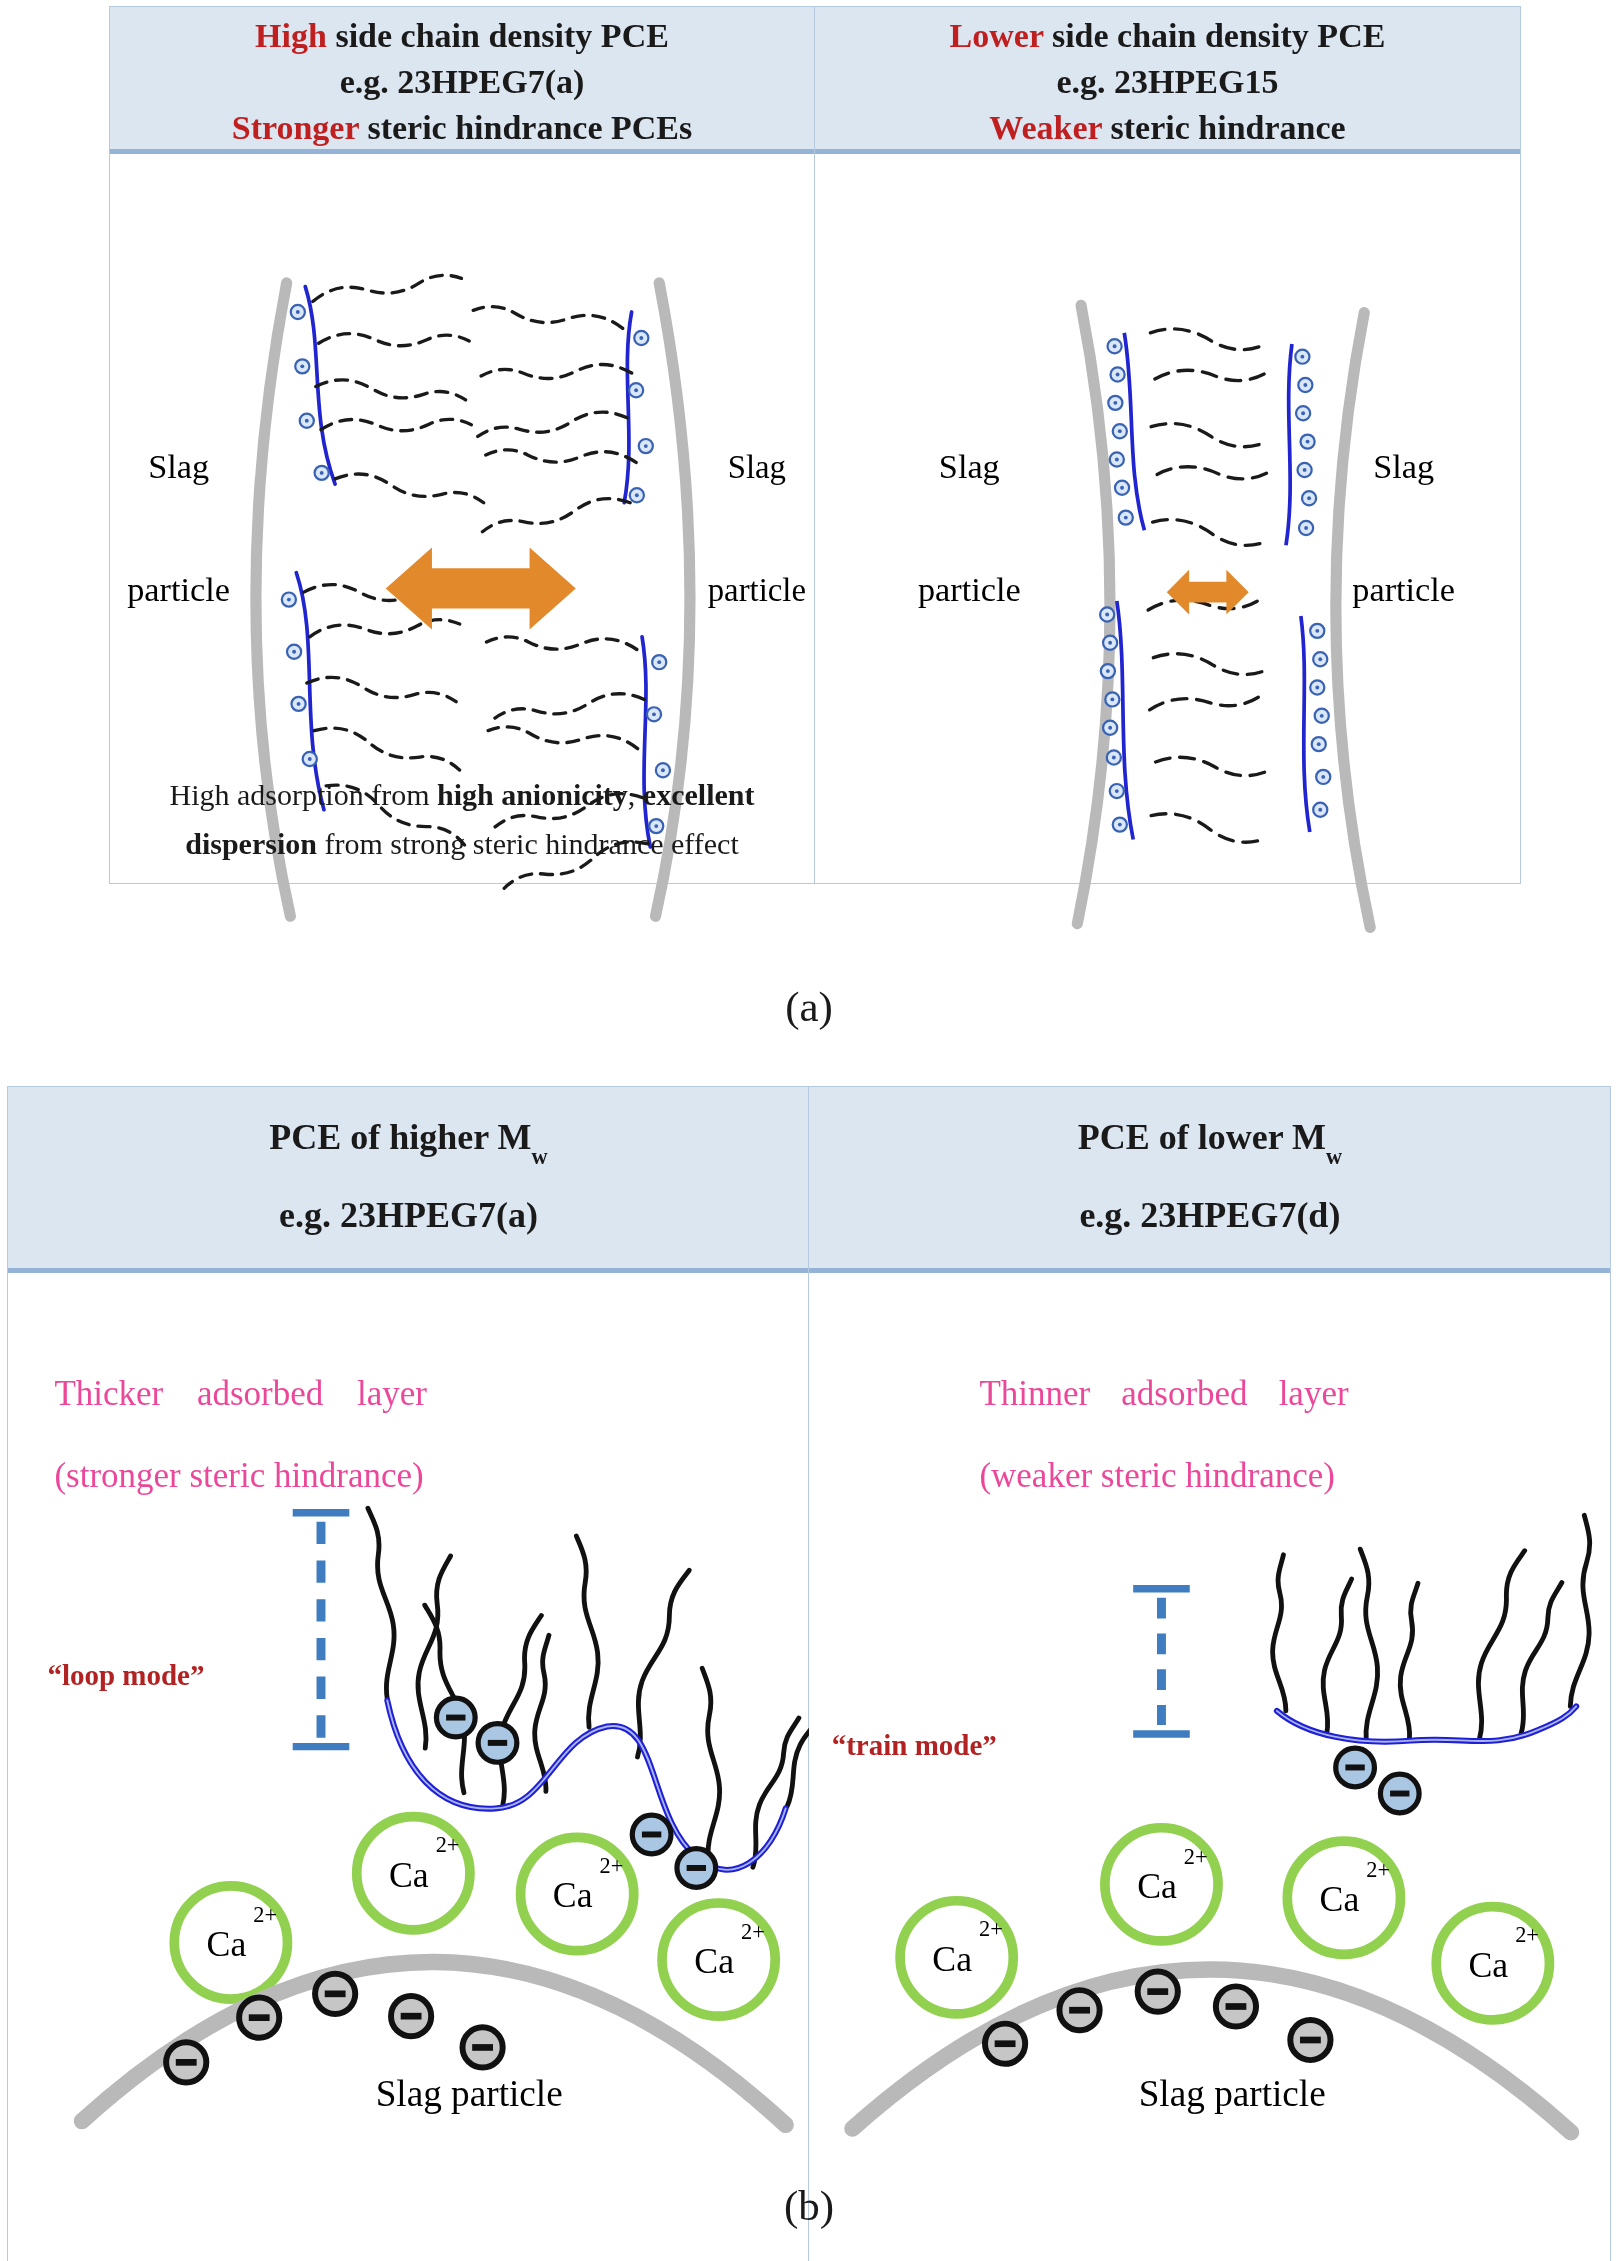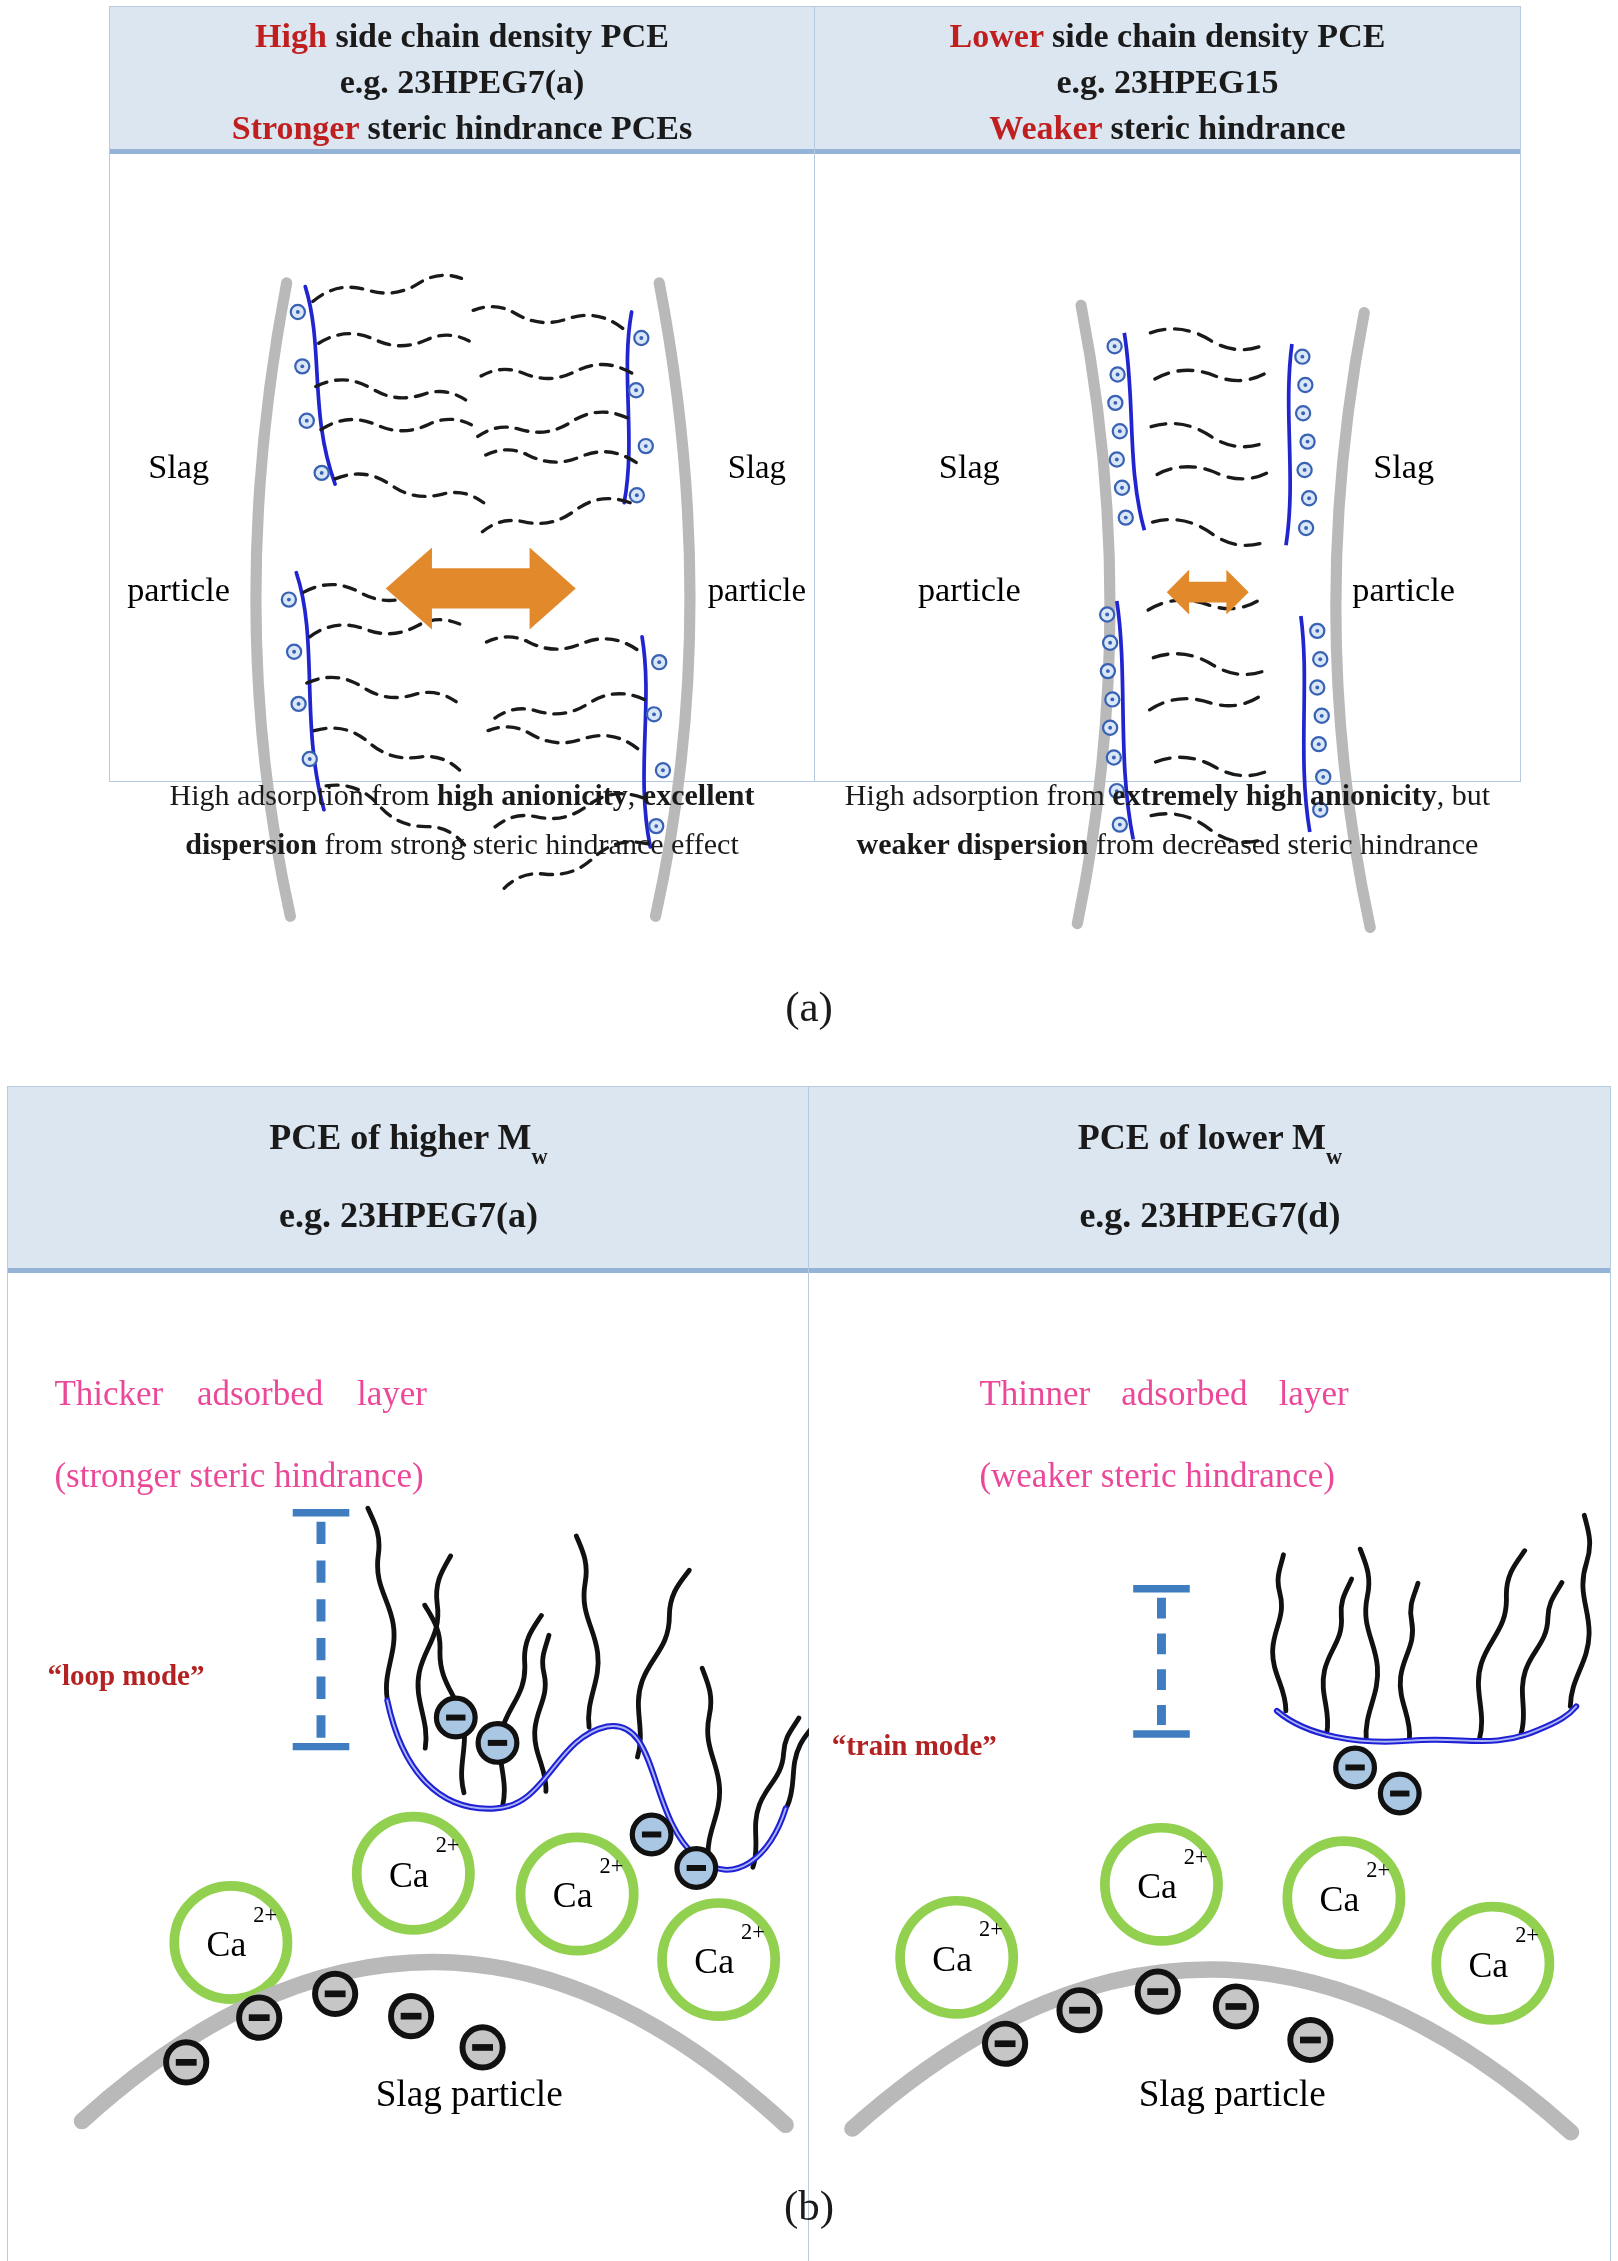--- a/index.html
+++ b/index.html
@@ -53,21 +53,21 @@
       </g>
     <g id="ca-ring">
         <circle r="76" fill="#ffffff" stroke="#92d050" stroke-width="13"></circle>
       </g>
   </defs>
 </svg>
 
 <div class="page">
 
   <section>
-    <div class="ptable" style="left:109px;top:6px;width:1412px;height:776px;">
+    <div class="ptable" style="left:109px;top:6px;width:1412px;height:878px;">
 
       <div class="pcol first">
         <div class="hdr hdrA">
           <div><span class="red">High</span><span> side chain density PCE</span></div>
           <div>e.g. 23HPEG7(a)</div>
           <div><span class="red">Stronger</span><span> steric hindrance PCEs</span></div>
         </div>
         <div class="pbody pbodyA">
           <svg width="705" height="801" viewBox="0 0 946 1075">
 
@@ -212,23 +212,20 @@
               <path transform="translate(453,494) rotate(10)" d="M0 0c30-14 58-10 82 2c26 12 50 10 72-2"></path>
               <path transform="translate(447,612) rotate(-6)" d="M0 0c30-14 58-10 82 2c26 12 50 10 72-2"></path>
               <path transform="translate(454,676) rotate(6)" d="M0 0c30-14 58-10 82 2c26 12 50 10 72-2"></path>
               <path transform="translate(449,746) rotate(-8)" d="M0 0c30-14 58-10 82 2c26 12 50 10 72-2"></path>
               <path transform="translate(457,816) rotate(4)" d="M0 0c30-14 58-10 82 2c26 12 50 10 72-2"></path>
               <path transform="translate(451,888) rotate(12)" d="M0 0c30-14 58-10 82 2c26 12 50 10 72-2"></path>
             </g>
 
             <polygon points="472,588 502,558 502,574 552,574 552,558 582,588 552,618 552,602 502,602 502,618" fill="#e2892b"></polygon>
           </svg>
-          <div class="note">
-            <span>High adsorption from </span><b>extremely high anionicity</b><span>, but </span><b>weaker dispersion</b><span> from decreased steric hindrance</span>
-          </div>
         </div>
       </div>
     </div>
     <div class="caption" style="top:982px;">(a)</div>
   </section>
 
   <section>
     <div class="ptable" style="left:7.4px;top:1086px;width:1604px;height:1284px;">
 
       <div class="pcol first">

